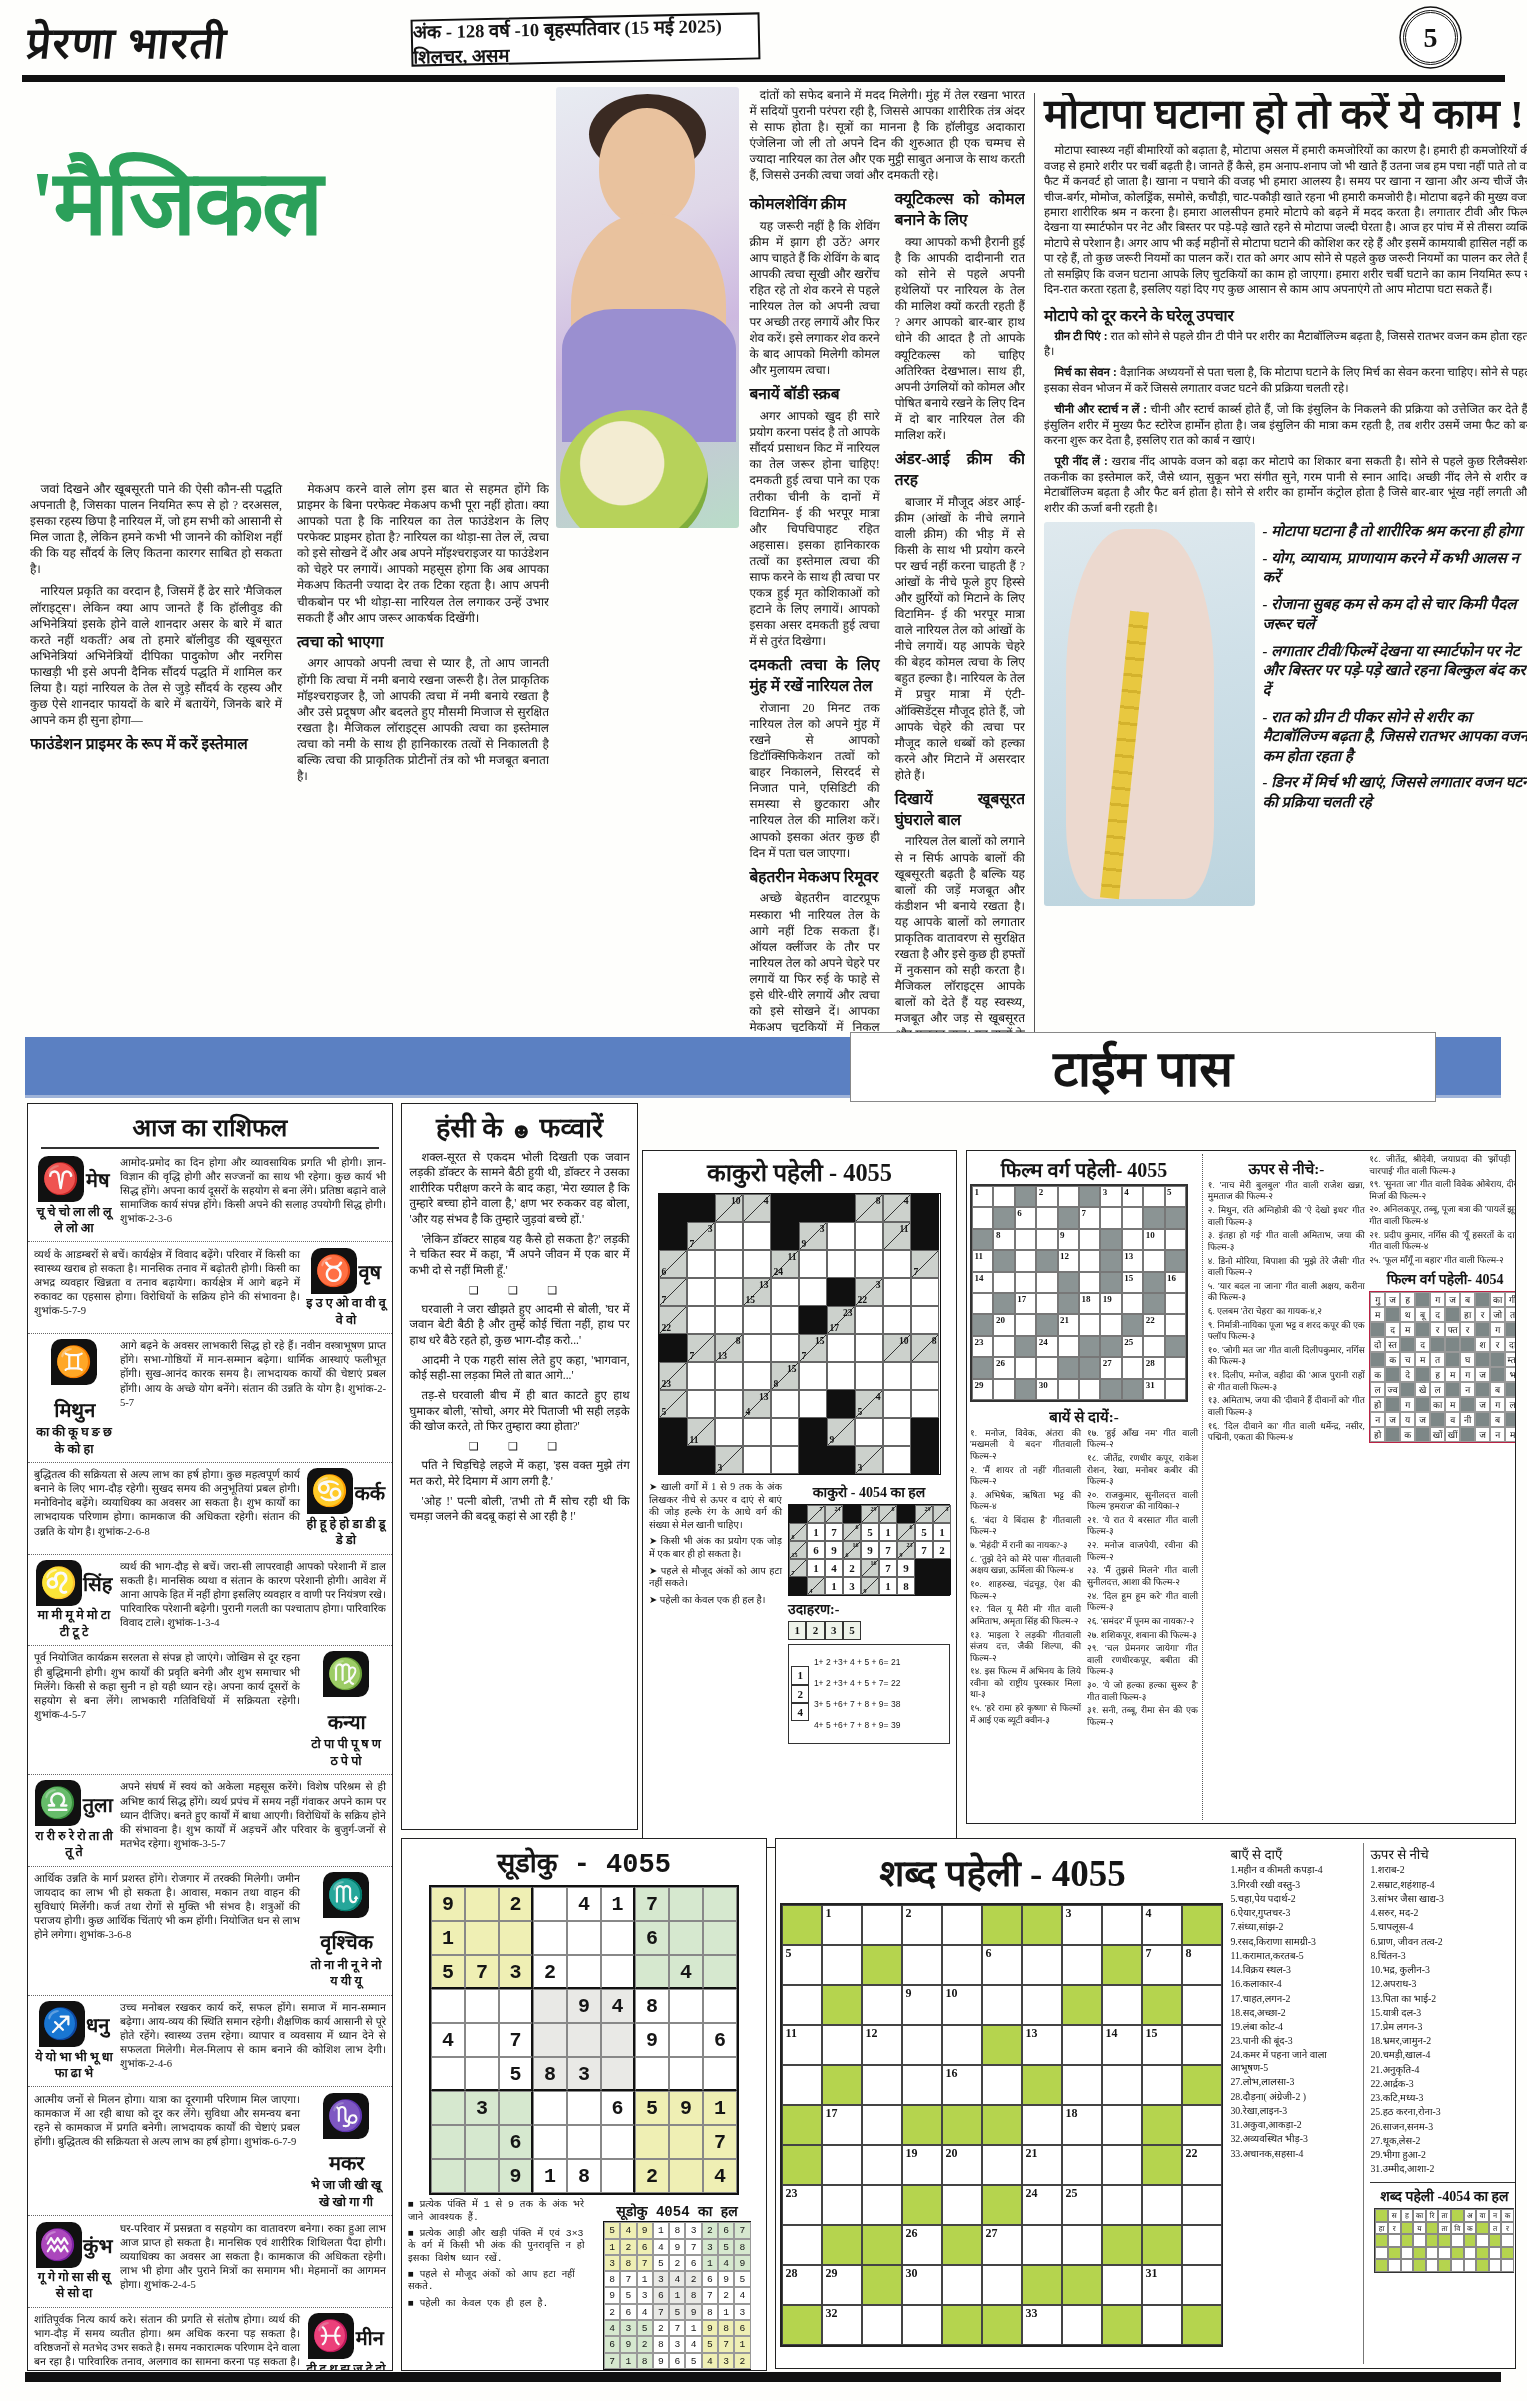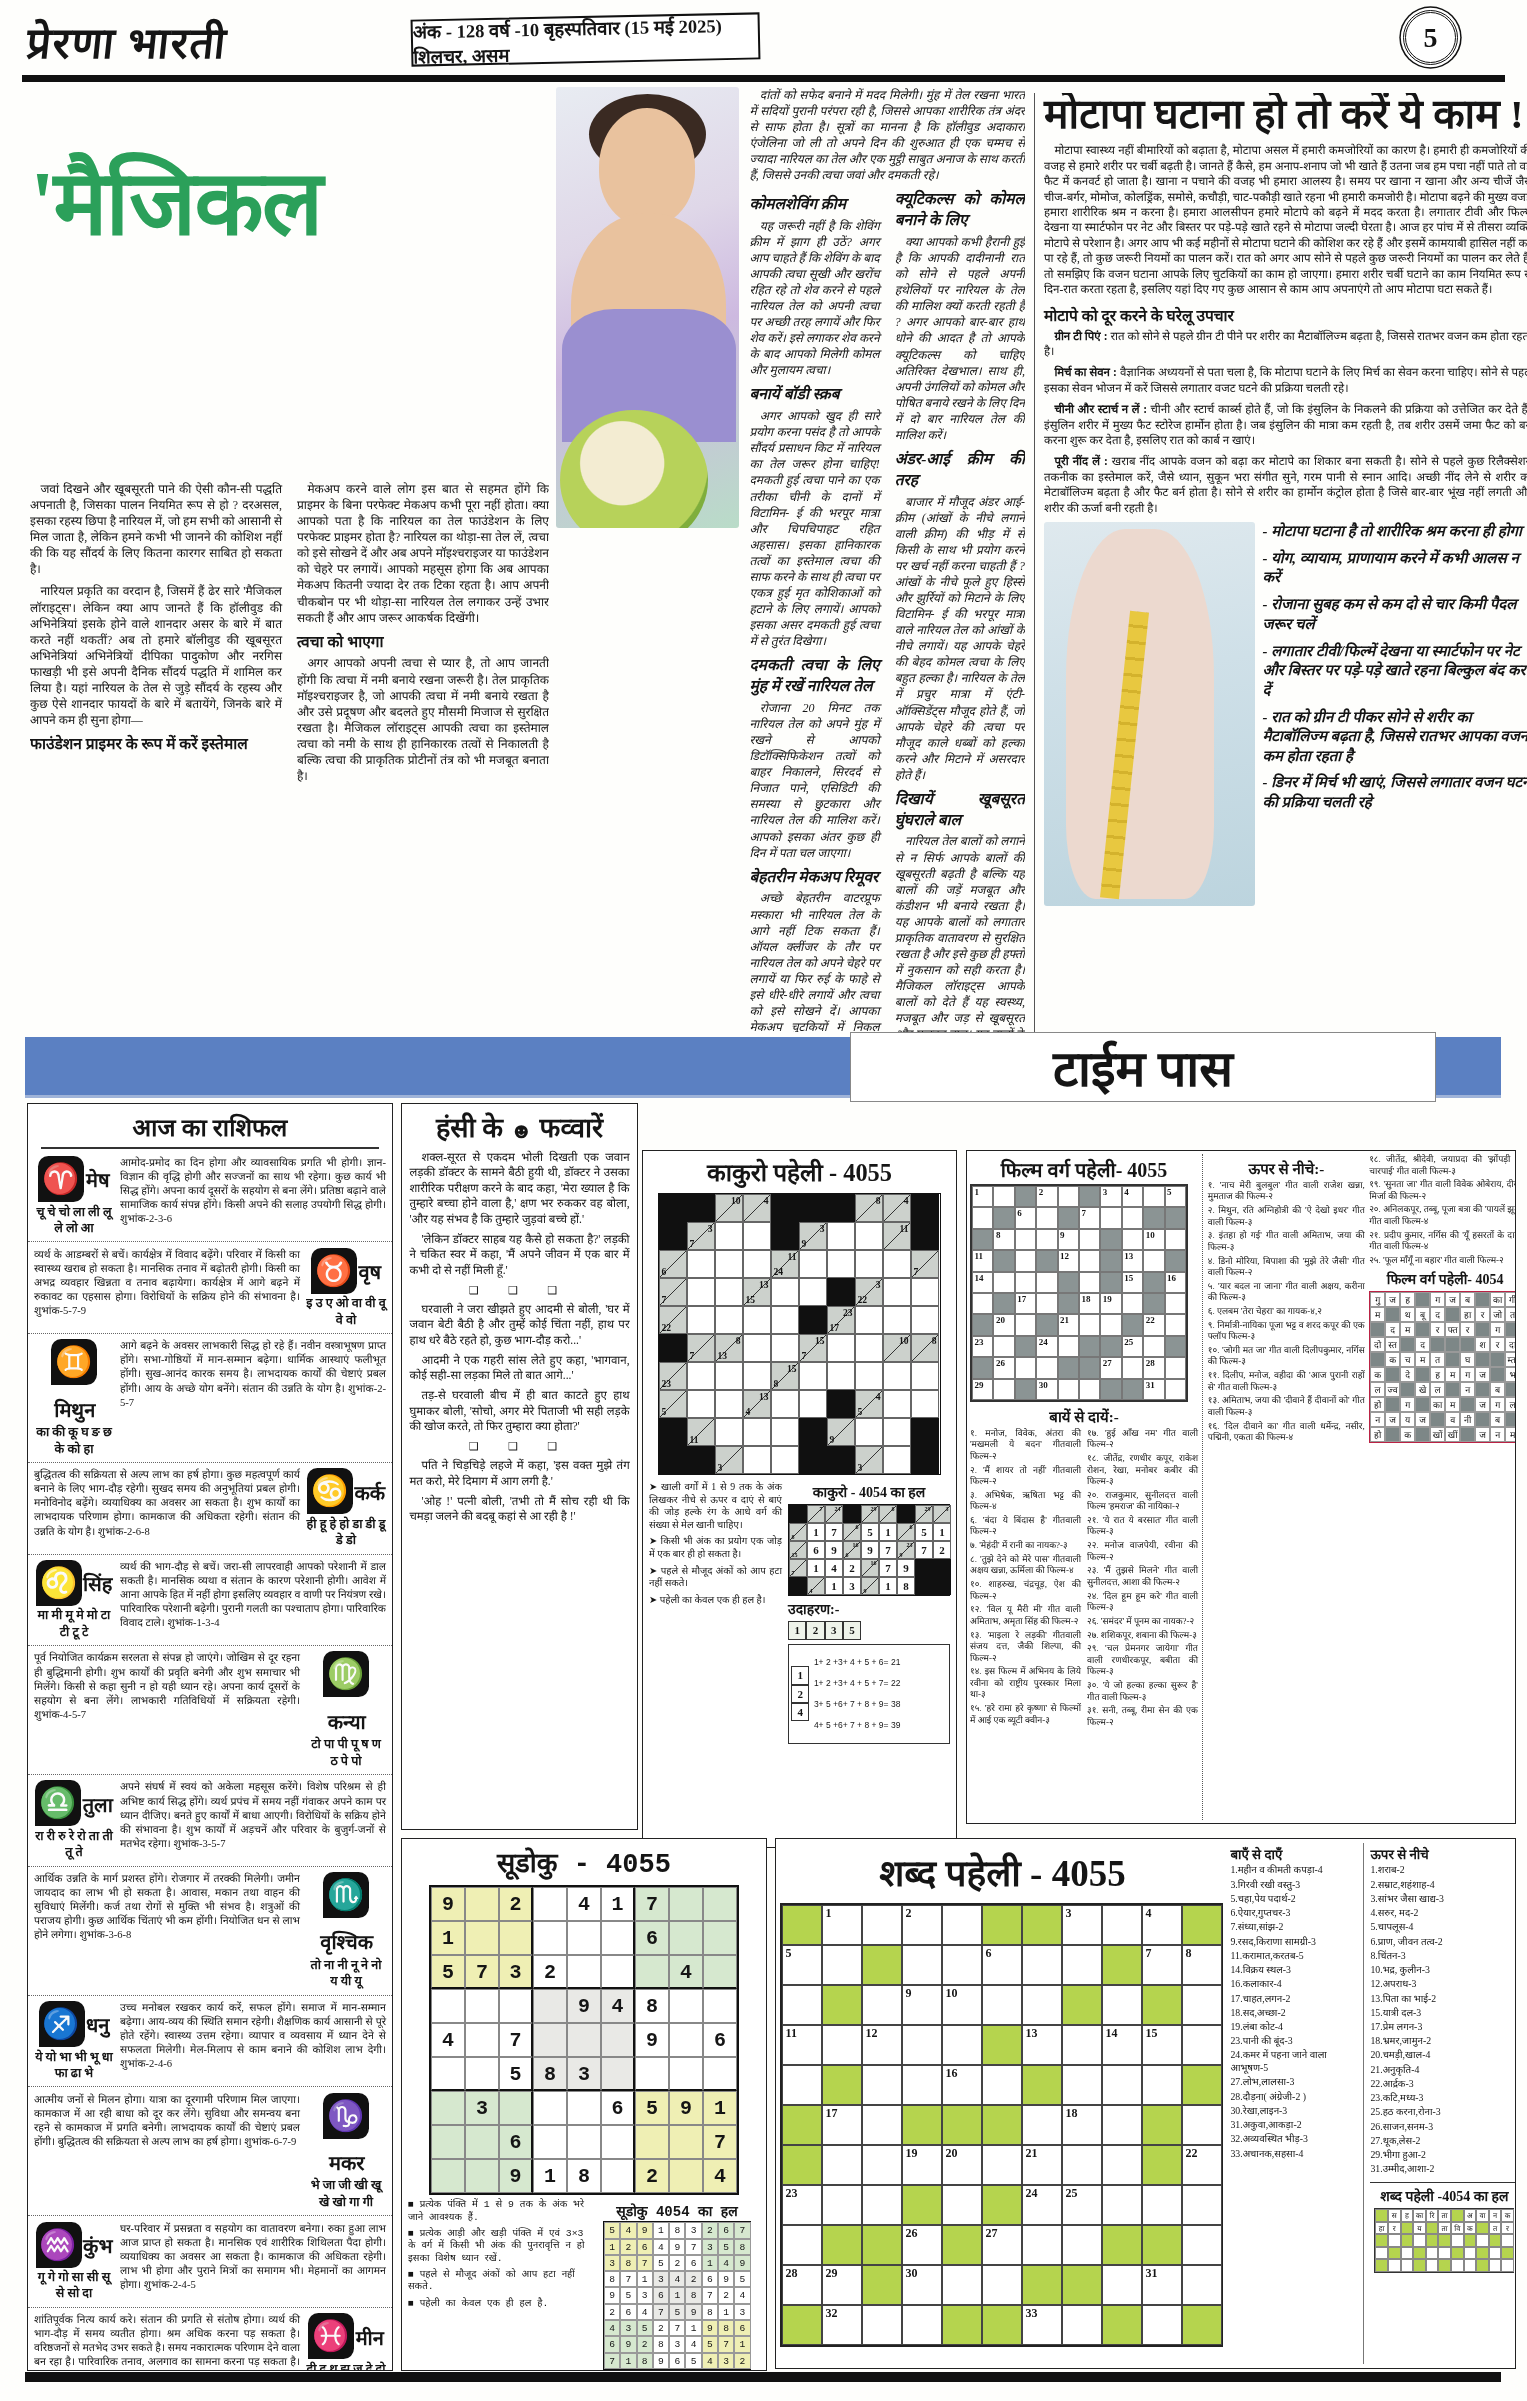--- a/index.html
+++ b/index.html
@@ -12,21 +12,21 @@
   .hrule{left:22px;top:75px;width:1483px;height:6.7px;background:#111;}
   
   .kicker{left:30px;top:87px;width:473px;font-size:59px;font-weight:bold;line-height:1.02;}
   .green-t{left:30px;width:473px;font-weight:bold;color:#2ba05a;font-size:90px;line-height:.96;letter-spacing:-1.5px;}
   .g1{top:161px;} .g2{top:309px;}
   .article{font-size:12px;line-height:1.34;text-align:justify;}
   .cols2{column-count:2;column-gap:15px;}
   .beauty-body{left:30px;top:481px;width:519px;height:550px;overflow:hidden;}
   .body-p{margin:0 0 6px 0;text-indent:10.4px;}
   .sub-h{margin:4.4px 0 3px 0;font-size:15.5px;font-weight:bold;text-indent:0;}
-  .mid-zone{left:556px;top:87px;width:469px;height:945px;overflow:hidden;font-style:italic;}
+  .mid-zone{left:556px;top:87px;width:469px;height:945px;overflow:hidden;}
   .photo{float:left;width:183px;height:441px;margin:0 10.4px 4.4px 0;border-radius:3px;background:linear-gradient(160deg,#e8ecf2 0%,#dfd7e8 34%,#cdb9e0 58%,#b9dcc8 100%);position:relative;overflow:hidden;}
   .photo .head{position:absolute;left:43px;top:21px;width:96px;height:118px;border-radius:50% 50% 46% 46%;background:#e9c29e;}
   .photo .hair{position:absolute;left:33px;top:7.4px;width:117px;height:81px;border-radius:50%;background:#3a2a22;}
   .photo .body-sh{position:absolute;left:15px;top:126px;width:155px;height:192px;border-radius:48% 48% 8% 8%;background:#e9c29e;}
   .photo .dress{position:absolute;left:6px;top:222px;width:174px;height:133px;border-radius:30% 30% 0 0;background:#9a8fd0;}
   .photo .coco{position:absolute;left:4.4px;bottom:-22px;width:148px;height:140px;border-radius:50%;background:radial-gradient(circle at 42% 38%,#f3ecd2 0 34%,#b7d25a 35% 70%,#7fae3c 71% 100%);}
   .wa{left:1034px;top:93px;width:488px;height:939px;overflow:hidden;border-left:0.7px solid #555;padding-left:9px;}
   .wa-title{font-size:41px;font-weight:bold;line-height:1.05;margin:0 0 7.4px 0;}
   .wa .article{font-size:11.5px;}
   .wa-flex{display:flex;gap:7.4px;margin-top:4.4px;}
@@ -109,21 +109,21 @@
   .msc{width:16.3px;height:16.3px;box-sizing:border-box;border:0.7px solid #999;font-size:9.6px;text-align:center;line-height:15.5px;}
   
   .word{left:775px;top:1838px;width:741px;height:531px;display:flex;gap:6px;padding:4.4px;box-sizing:border-box;}
   .wcolA{width:444px;flex:0 0 auto;}
   .word .ptitle{font-size:37px;text-align:center;margin:3px 0 6px 0;}
   .wgrid{display:grid;grid-template-columns:repeat(11,40px);width:439px;border:2.2px solid #222;}
   .wc{width:40px;height:40px;box-sizing:border-box;border:0.7px solid #444;background:#fff;font-size:12px;font-weight:bold;padding-left:2.2px;}
   .wc.g{background:#b5d44e;}
   .wcolB{width:127px;flex:0 0 auto;}
   .wcolC{width:148px;flex:0 0 auto;border-left:0.7px solid #777;padding-left:6px;}
-  .whead{font-size:13.3px;font-weight:bold;margin:1.5px 0;}
+  .whead{font-size:13.3px;font-weight:normal;margin:1.5px 0;}
   .wclues{font-size:9.8px;line-height:1.3;}
   .wclues p{margin:0 0 1.5px 0;}
   .wsol-t{font-size:14px;font-weight:bold;text-align:center;border-top:1.5px solid #333;margin-top:6px;padding-top:3px;}
   .wsgrid{display:grid;grid-template-columns:repeat(11,12.6px);width:138px;border:1.5px solid #333;margin:3px auto;}
   .wsc{width:12.6px;height:12.6px;box-sizing:border-box;border:0.7px solid #888;font-size:7.4px;text-align:center;line-height:12px;background:#fff;}
   .wsc.g{background:#b5d44e;}
   .botbar{left:25px;top:2372px;width:1476px;height:9.6px;background:#111;}
 </style>
 </head>
 <body>

